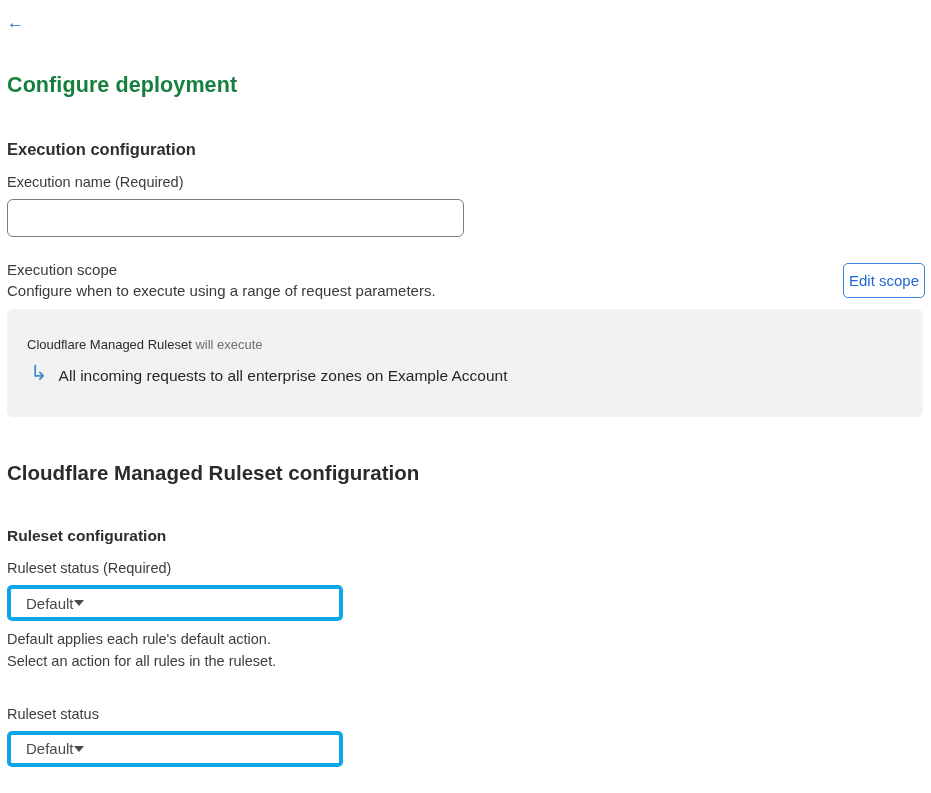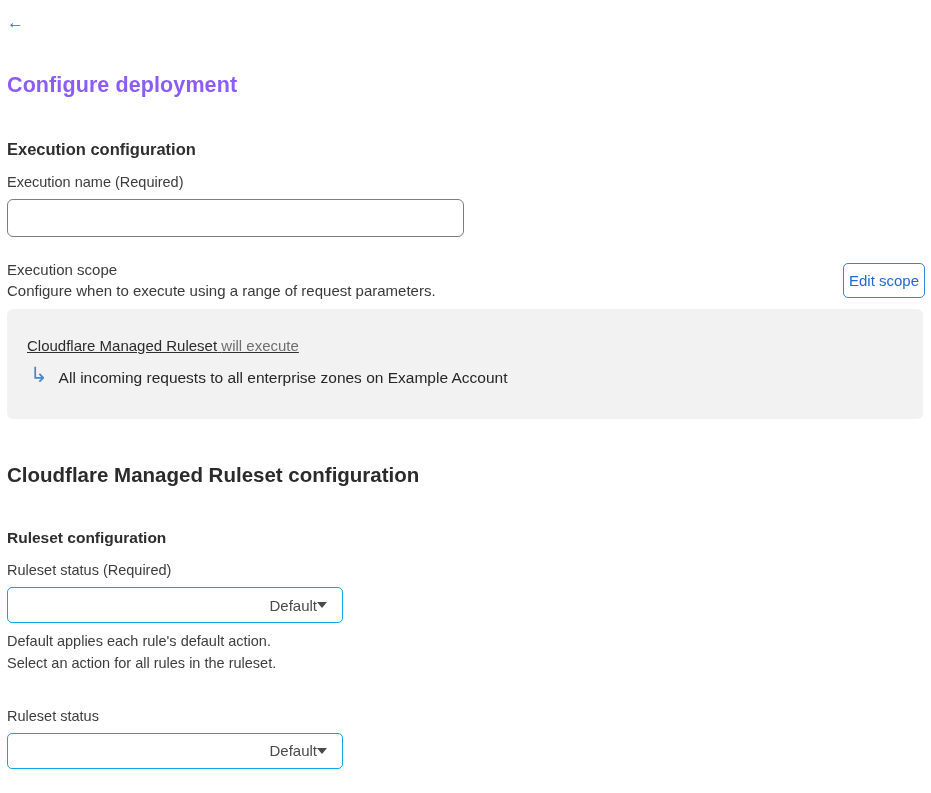--- a/index.html
+++ b/index.html
@@ -21,21 +21,21 @@
     cursor: pointer;
     margin-top: 2px;
   }
   .back-link .arrow { font-size: 17px; line-height: 1; }
 
   
   .page-title {
     margin-top: 41px;
     font-size: 21.5px;
     font-weight: 700;
-    color: #8b5cf6;
+    color: #15803d;
     letter-spacing: 0.1px;
   }
   .section-title {
     margin-top: 42px;
     font-size: 16.5px;
     font-weight: 700;
     color: #2e2e2e;
   }
   .big-section-title {
     margin-top: 44px;
@@ -93,21 +93,21 @@
   }
 
   
   .summary-panel {
     margin-top: 10px;
     width: 916px;
     background: #f2f2f2;
     border-radius: 6px;
     padding: 28px 20px 31px 20px;
   }
-  .summary-line1 { font-size: 15px; text-decoration: underline; }
+  .summary-line1 { font-size: 13px; }
   .summary-line1 .ruleset-name { color: #2b2b2b; }
   .summary-line1 .muted { color: #6e6e6e; }
   .summary-line2 {
     margin-top: 13px;
     display: flex;
     align-items: center;
     gap: 11px;
     padding-left: 3px;
     font-size: 15.5px;
     color: #262626;
@@ -118,26 +118,26 @@
     line-height: 1;
     position: relative;
     top: -3px;
   }
 
   
   .dropdown {
     margin-top: 9px;
     width: 336px;
     height: 36px;
-    border: 1px solid #0ea5e9;
+    border: 4px solid #0ea5e9;
     border-radius: 5px;
     background: #fff;
     display: flex;
     align-items: center;
-    justify-content: flex-end;
+    justify-content: flex-start;
     padding: 0 15px;
     font-size: 15px;
     color: #4a4a4a;
     cursor: pointer;
   }
   .dropdown .caret {
     width: 0; height: 0;
     border-left: 5px solid transparent;
     border-right: 5px solid transparent;
     border-top: 6px solid #4a4a4a;

